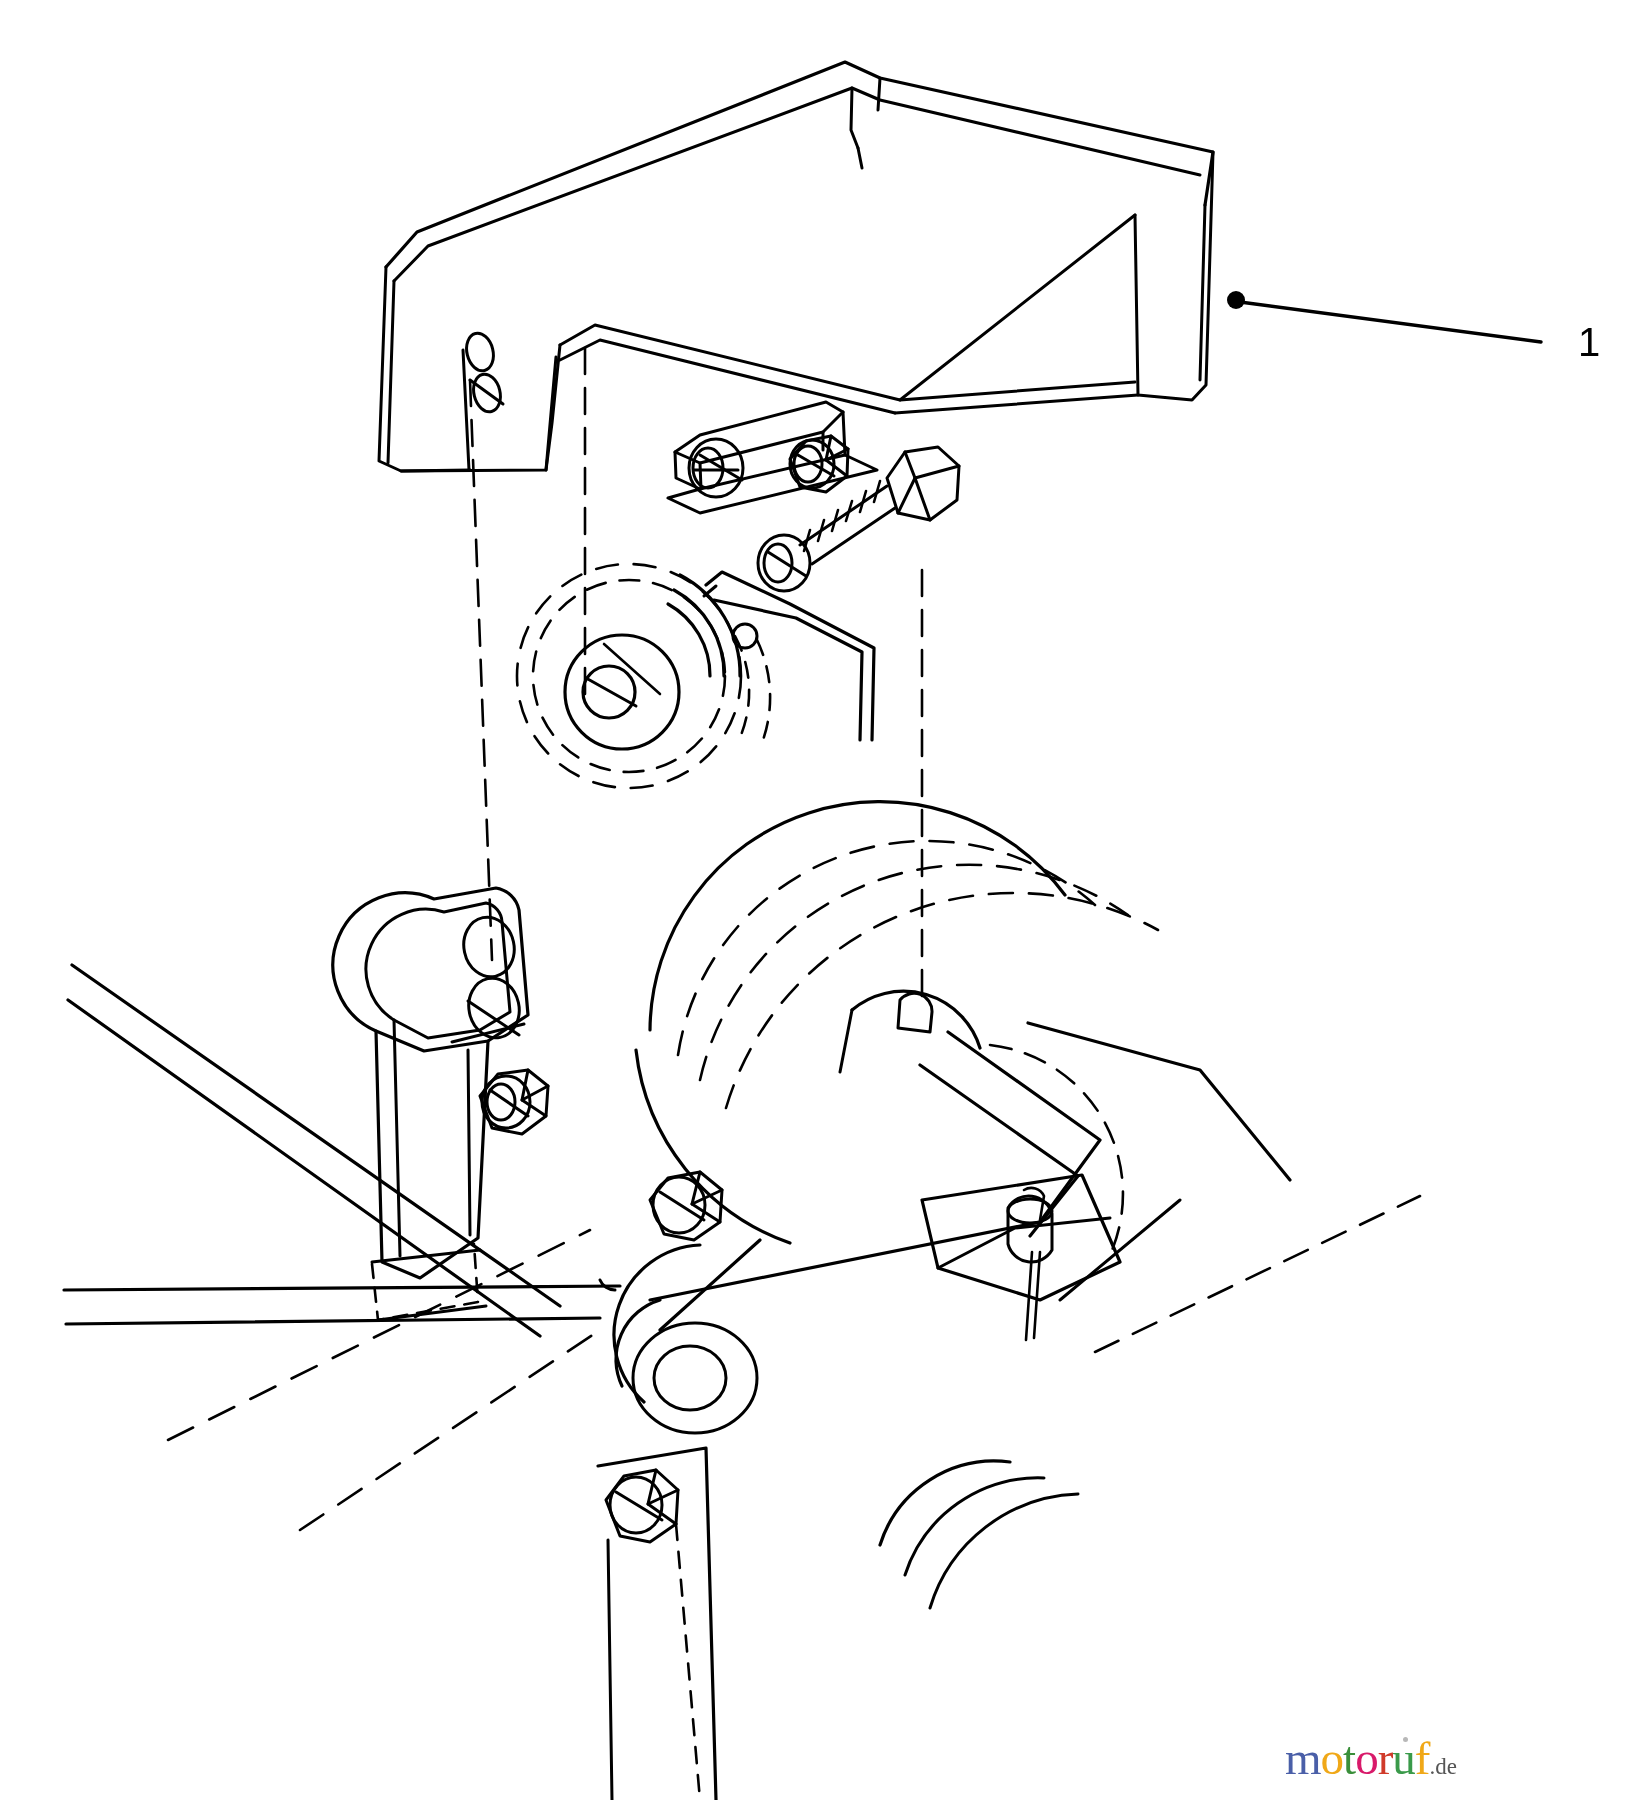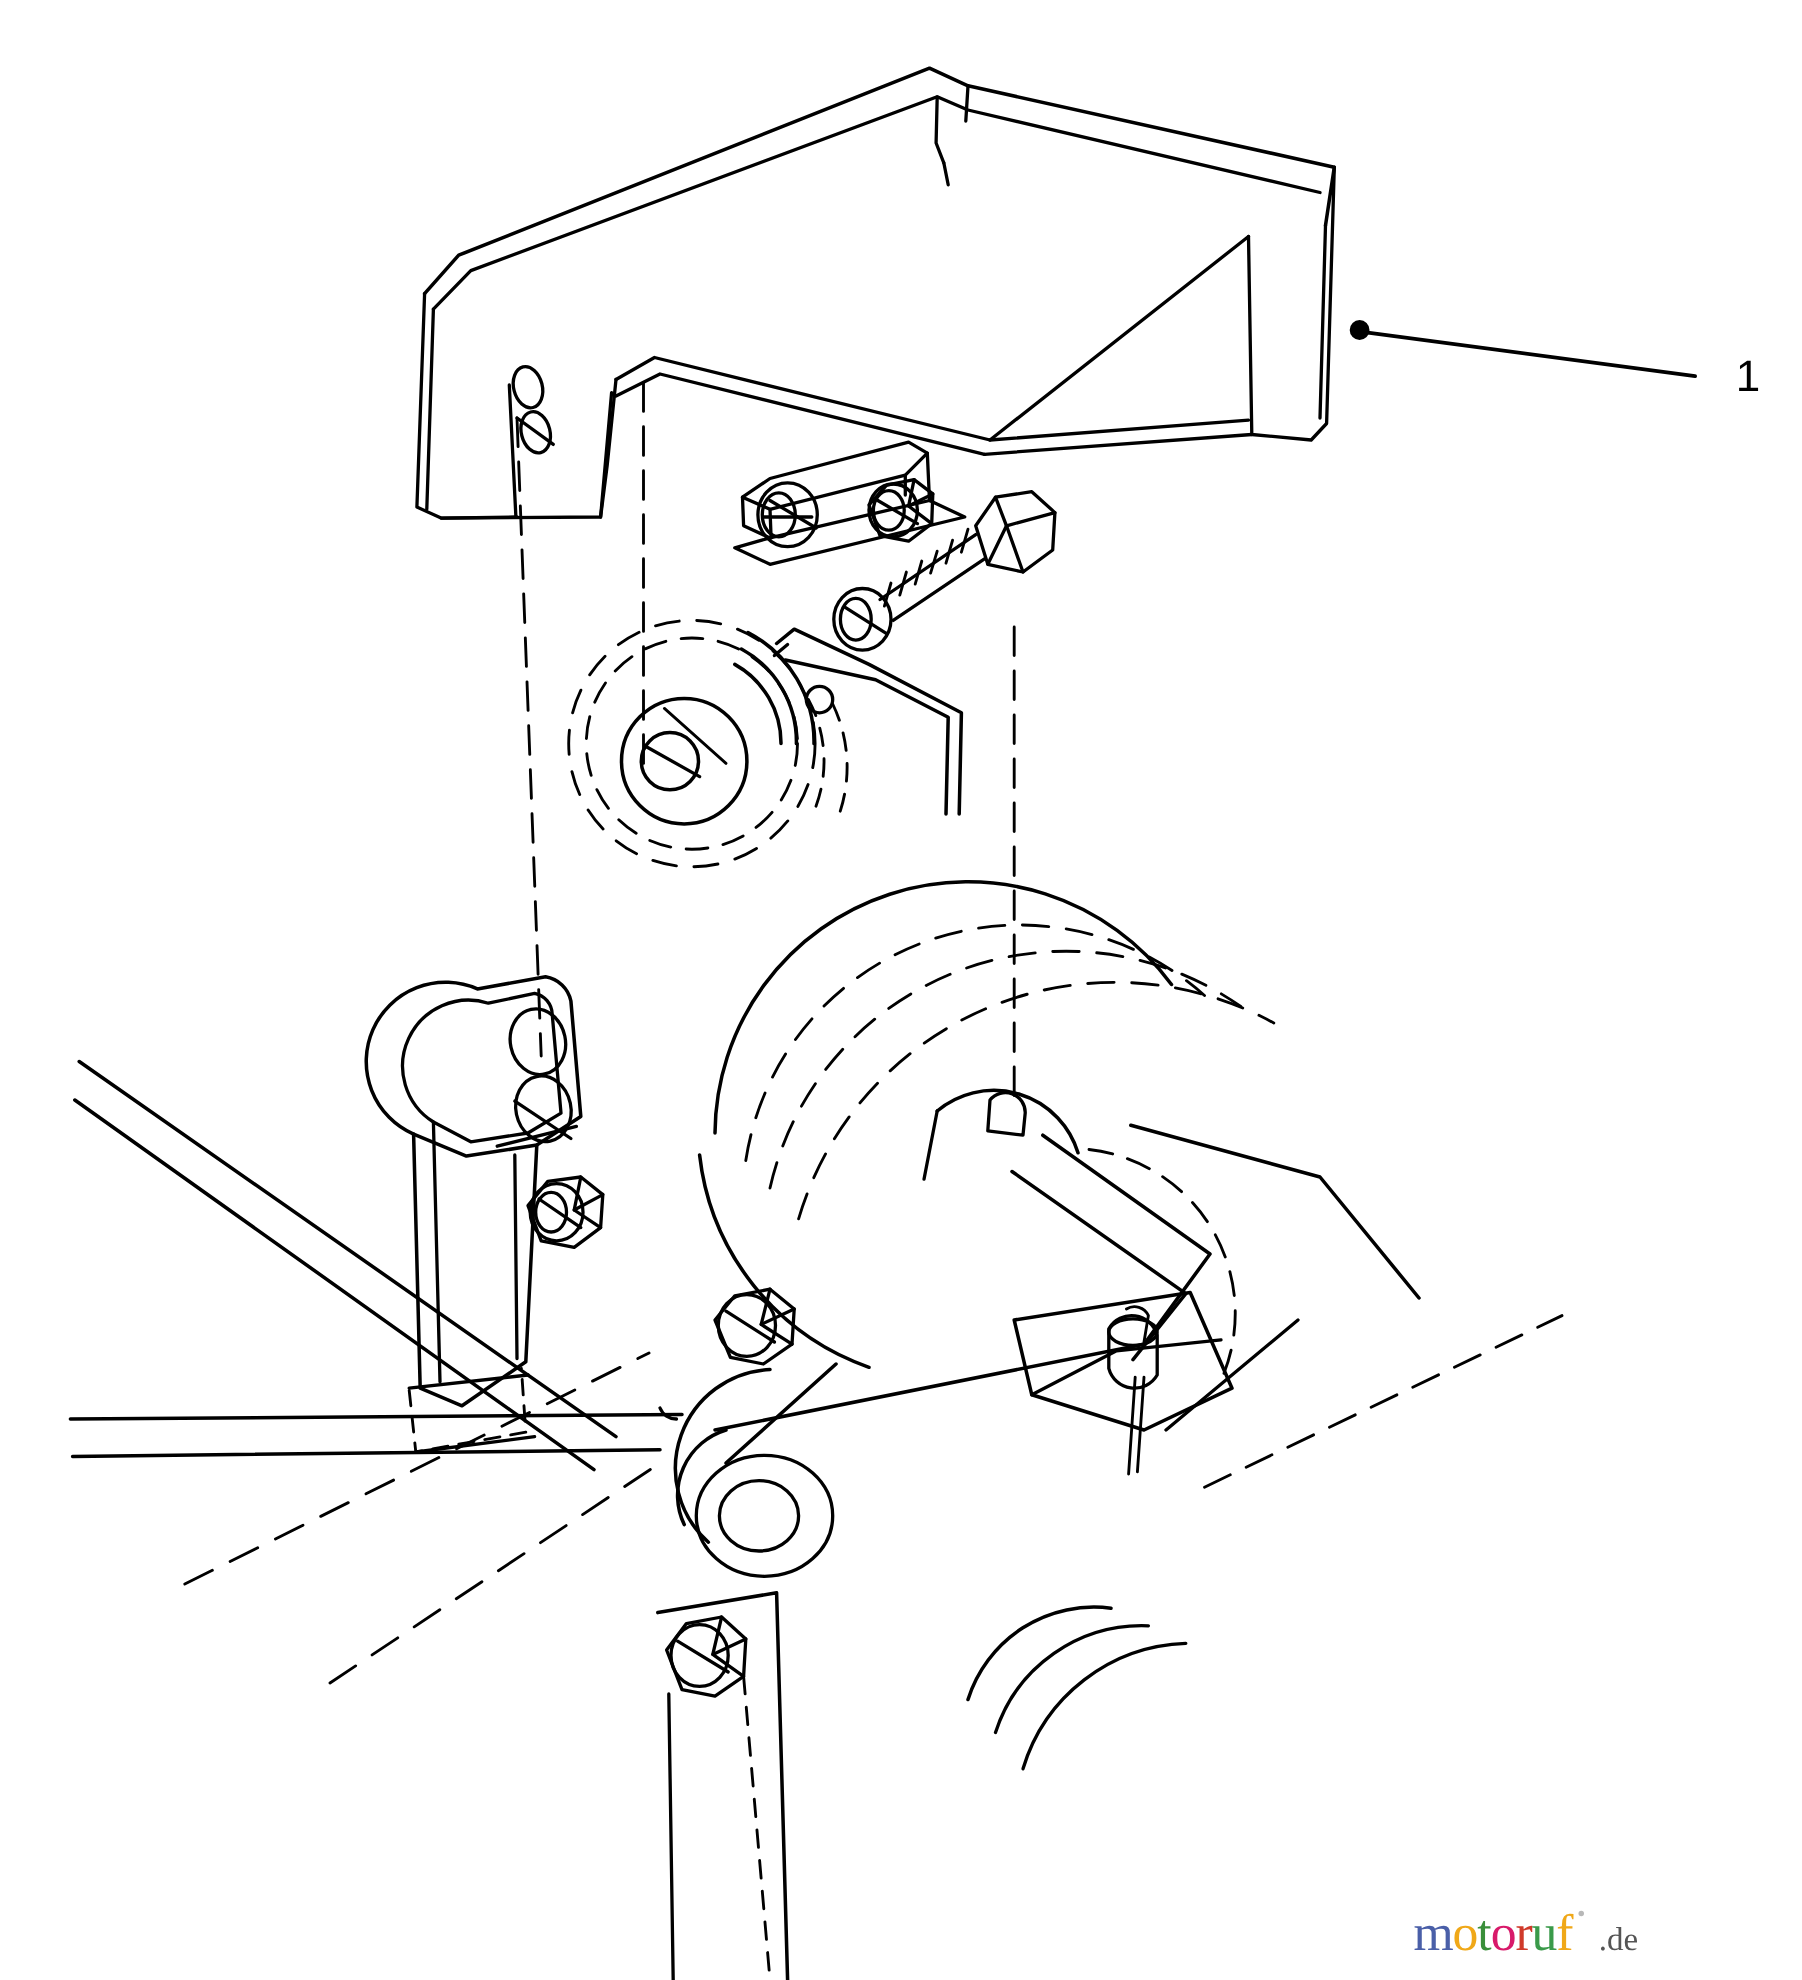--- a/index.html
+++ b/index.html
@@ -25,25 +25,24 @@
     position:absolute;
     left:1285px;top:1735px;
     font-family:"Liberation Serif", serif;
     font-size:47px;
     letter-spacing:-1px;
     white-space:nowrap;
     line-height:1;
   }
   #watermark .wm-letter{display:inline-block;}
   #watermark .wm-tld{
-    font-size:30px;
+    font-size:23px;
     color:#555555;
     letter-spacing:0;
     vertical-align:baseline;
-    margin-left:24px;
   }
   #watermark .wm-dot{
     position:absolute;
     right:49px;top:2px;
     width:5px;height:5px;
     background:#b8b8b8;border-radius:50%;
   }
 </style>
 </head>
 <body>

